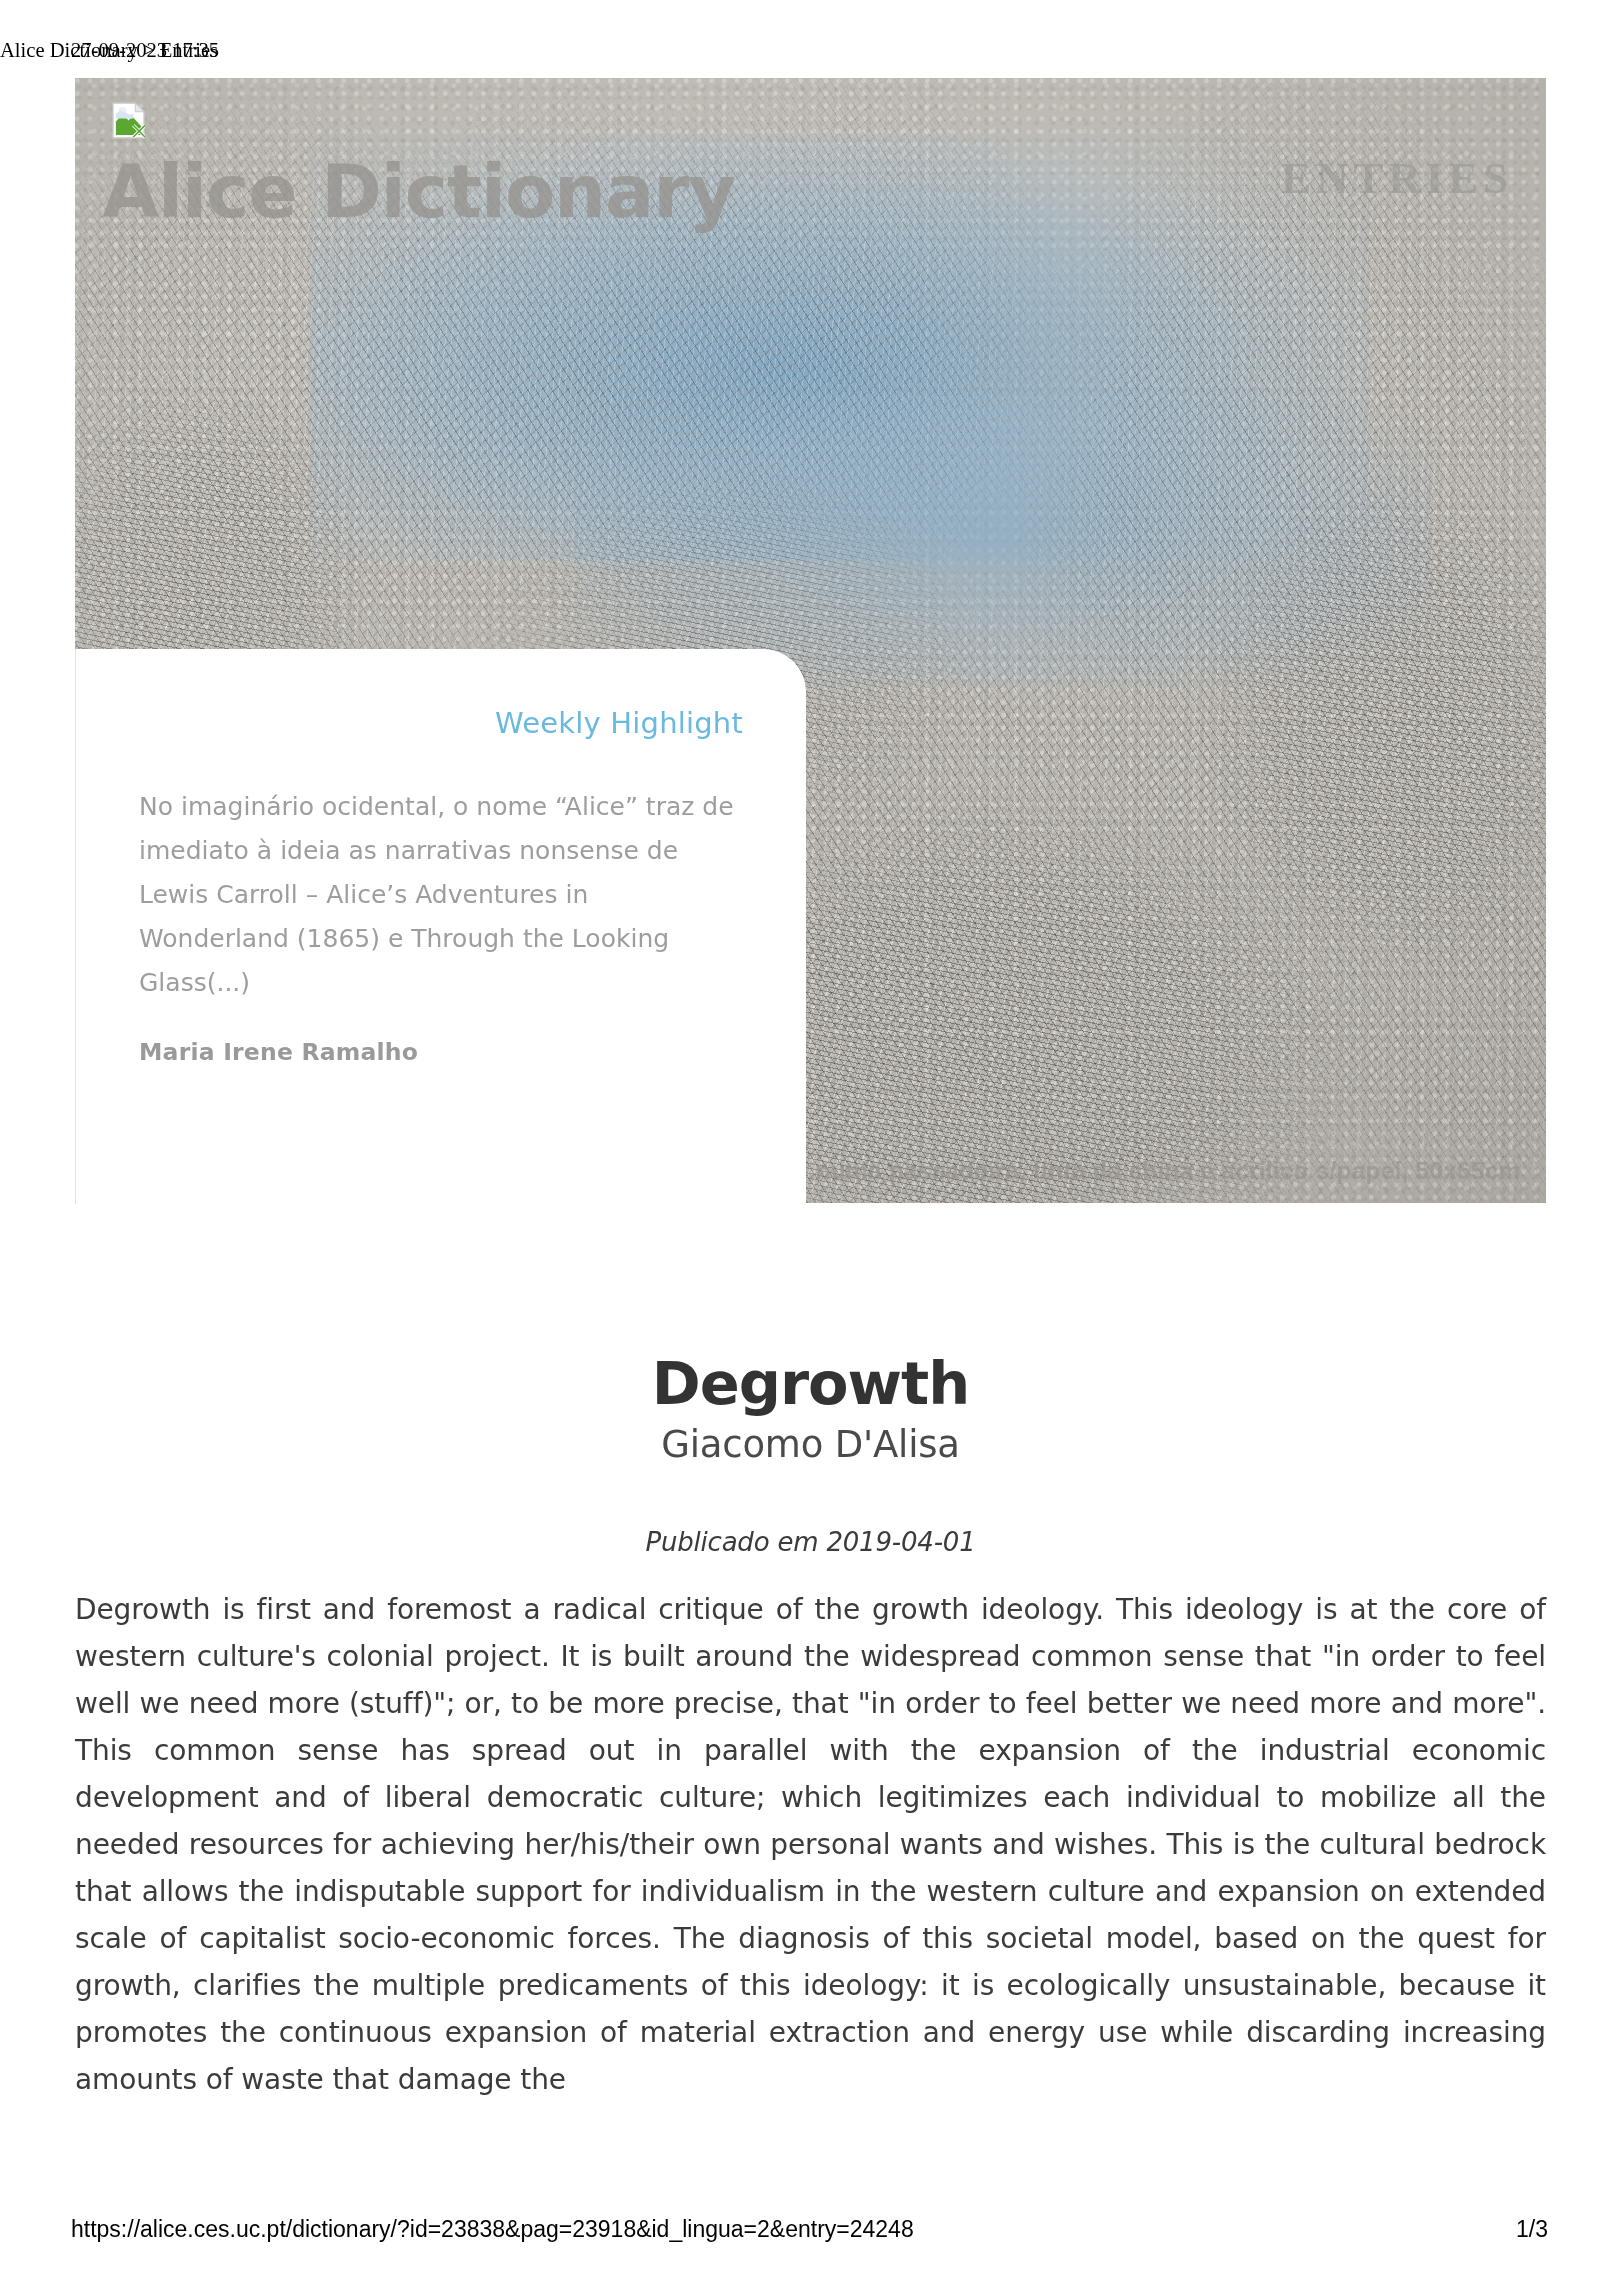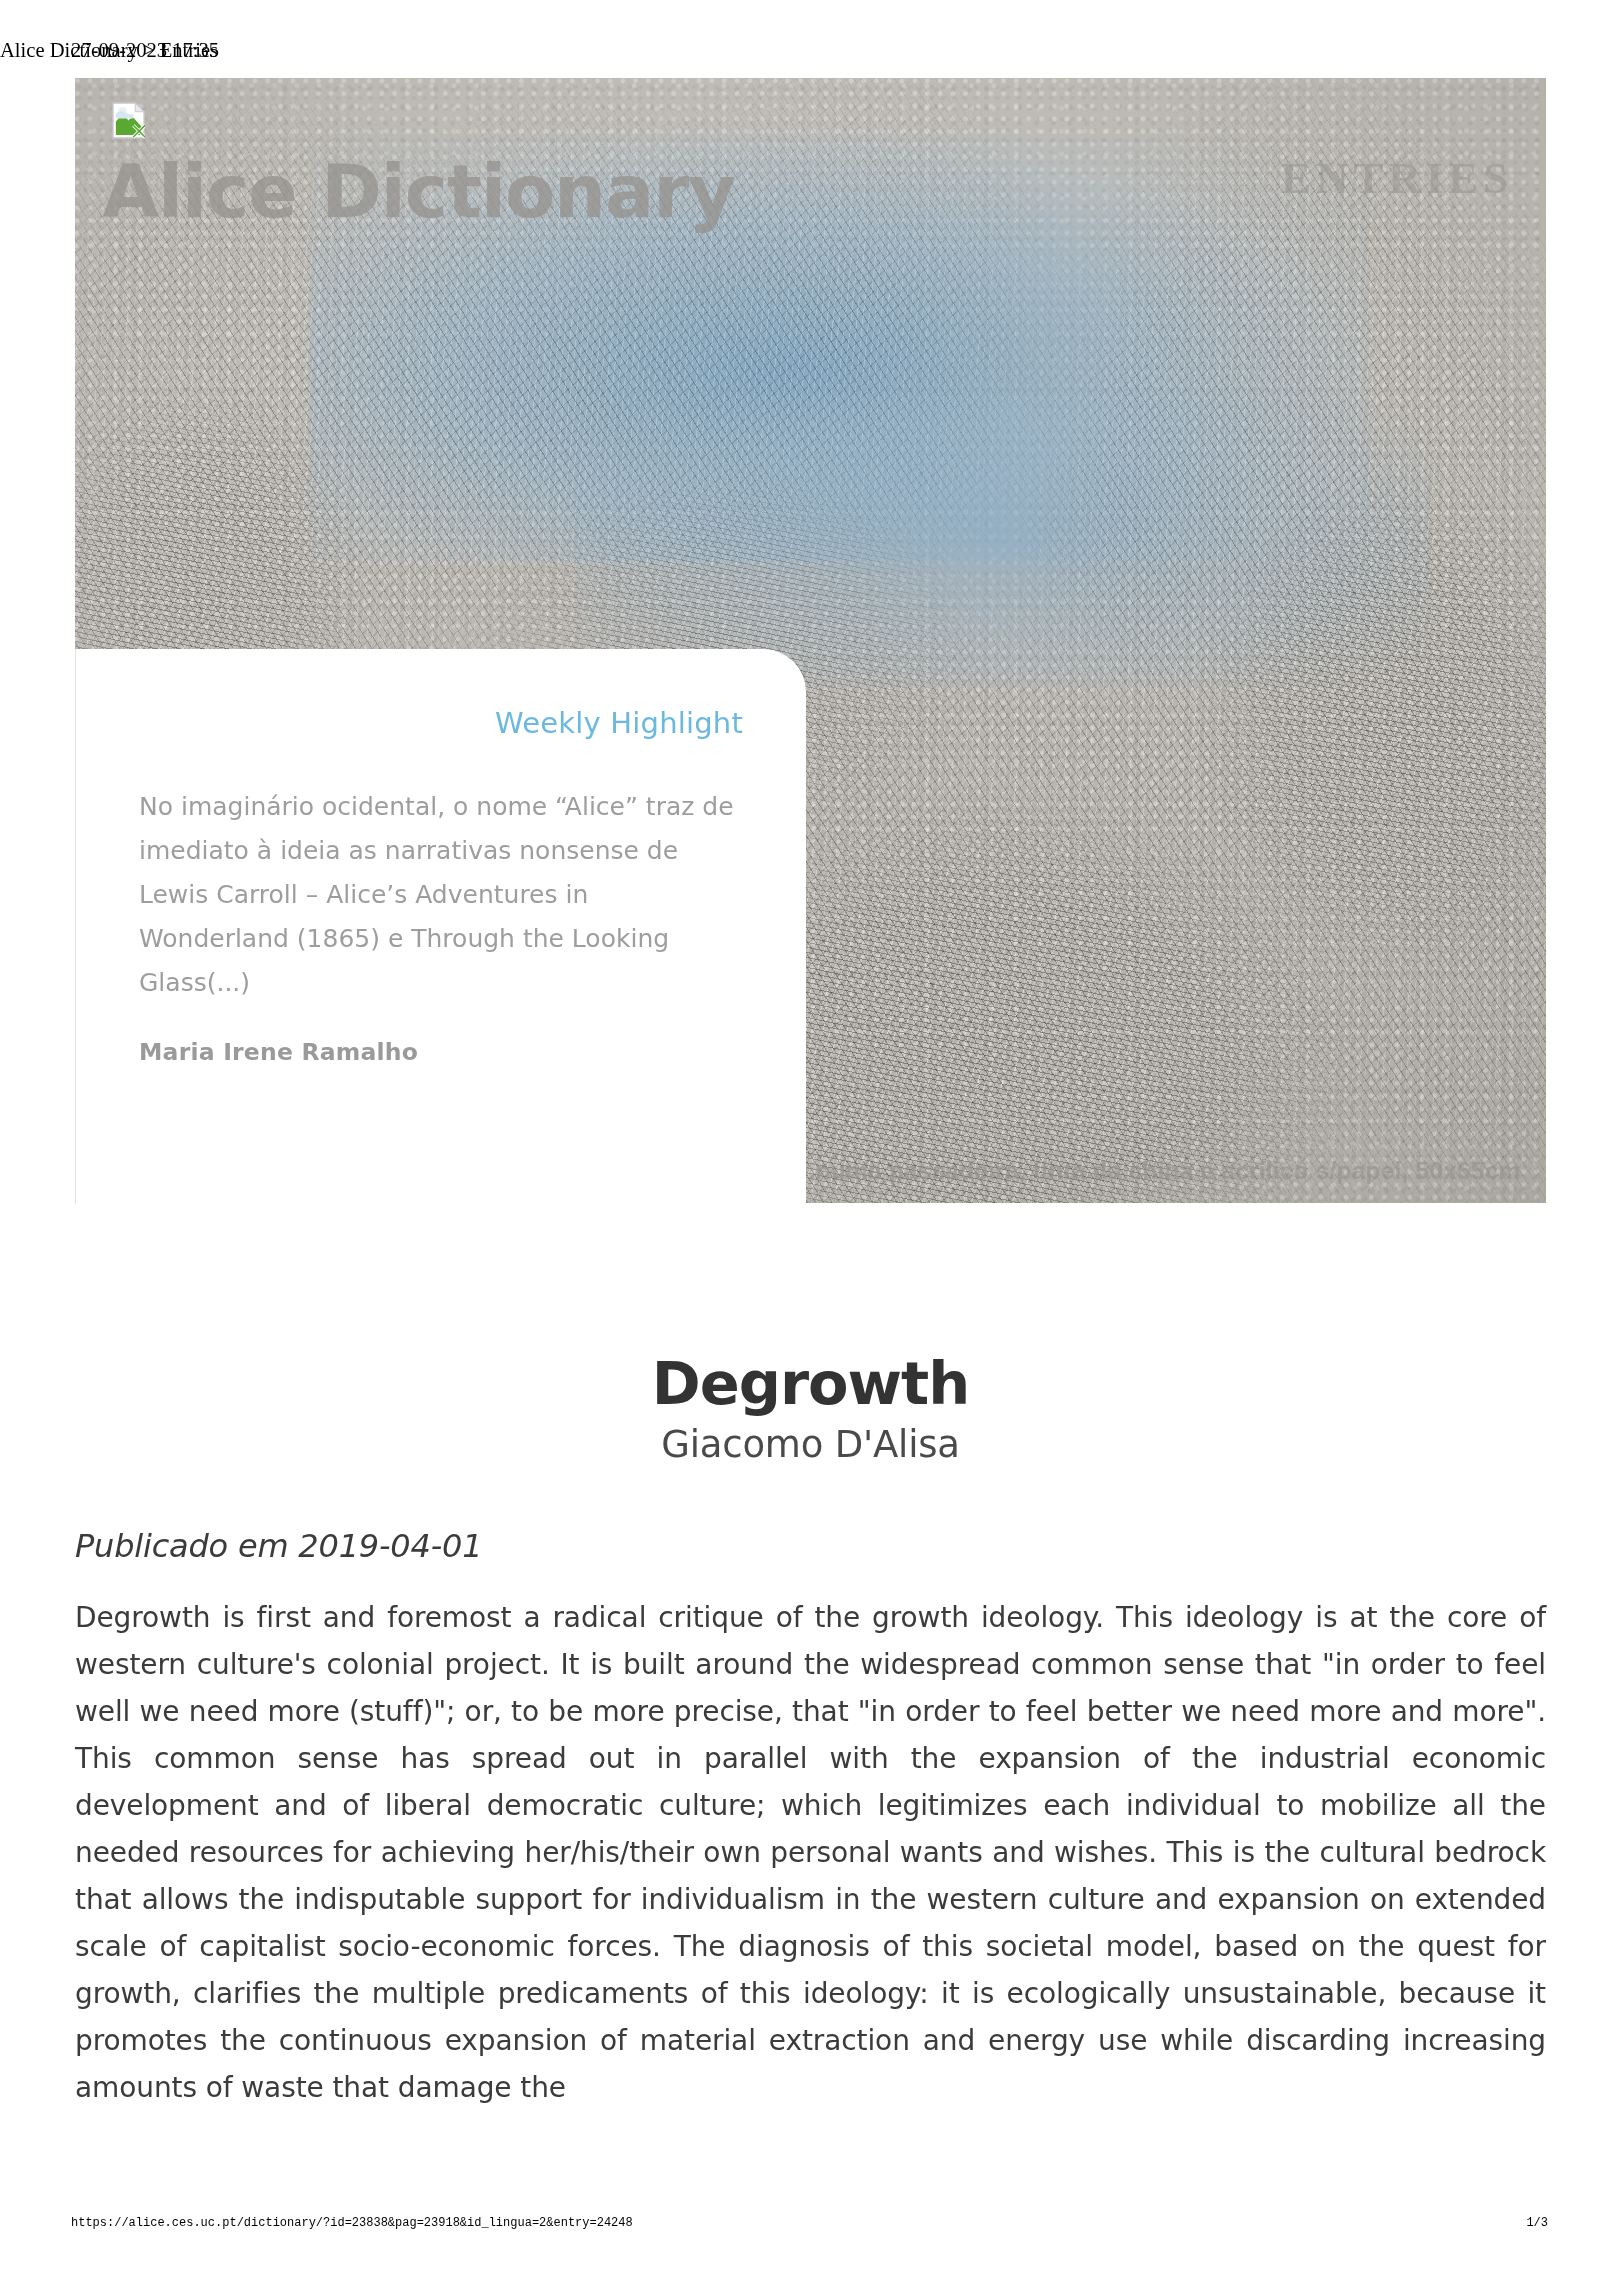--- a/index.html
+++ b/index.html
@@ -27,22 +27,22 @@
     white-space: nowrap;
   }
   .print-header .ph-center {
     position: absolute; left: 0; right: 0; top: 0;
     text-align: left;
   }
   .print-footer {
     position: absolute;
     bottom: 51px; left: 0; right: 0;
     height: 25.5px;
-    font-family: Liberation Mono, monospace;
-    font-size: 12px;
+    font-family: Liberation Sans, sans-serif;
+    font-size: 23px;
     color: #000;
   }
   .print-footer .pf-left {
     position: absolute; left: 71px; top: 0; white-space: nowrap;
   }
   .print-footer .pf-right {
     position: absolute; right: 71px; top: 0; white-space: nowrap;
   }
 
   
@@ -237,26 +237,27 @@
   .art-author {
     font-size: 37px;
     font-weight: 400;
     color: #4a4a4a;
     margin: 5.9px 0 0 0;
     letter-spacing: -0.2px;
     font-family: "DejaVu Sans", sans-serif;
     text-align: center;
   }
   .art-published {
-    font-size: 32px;
+    font-size: 26px;
     font-style: italic;
     color: #3b3b3b;
     margin: 61px 0 0 0;
     letter-spacing: -0.2px;
     font-family: "DejaVu Sans", sans-serif;
+    text-align: center;
   }
   .art-body {
     font-size: 28px;
     line-height: 47px;
     color: #3b3b3b;
     margin: 29px 0 0 0;
     text-align: justify;
     letter-spacing: -0.1px;
     font-family: "DejaVu Sans", sans-serif;
   }

